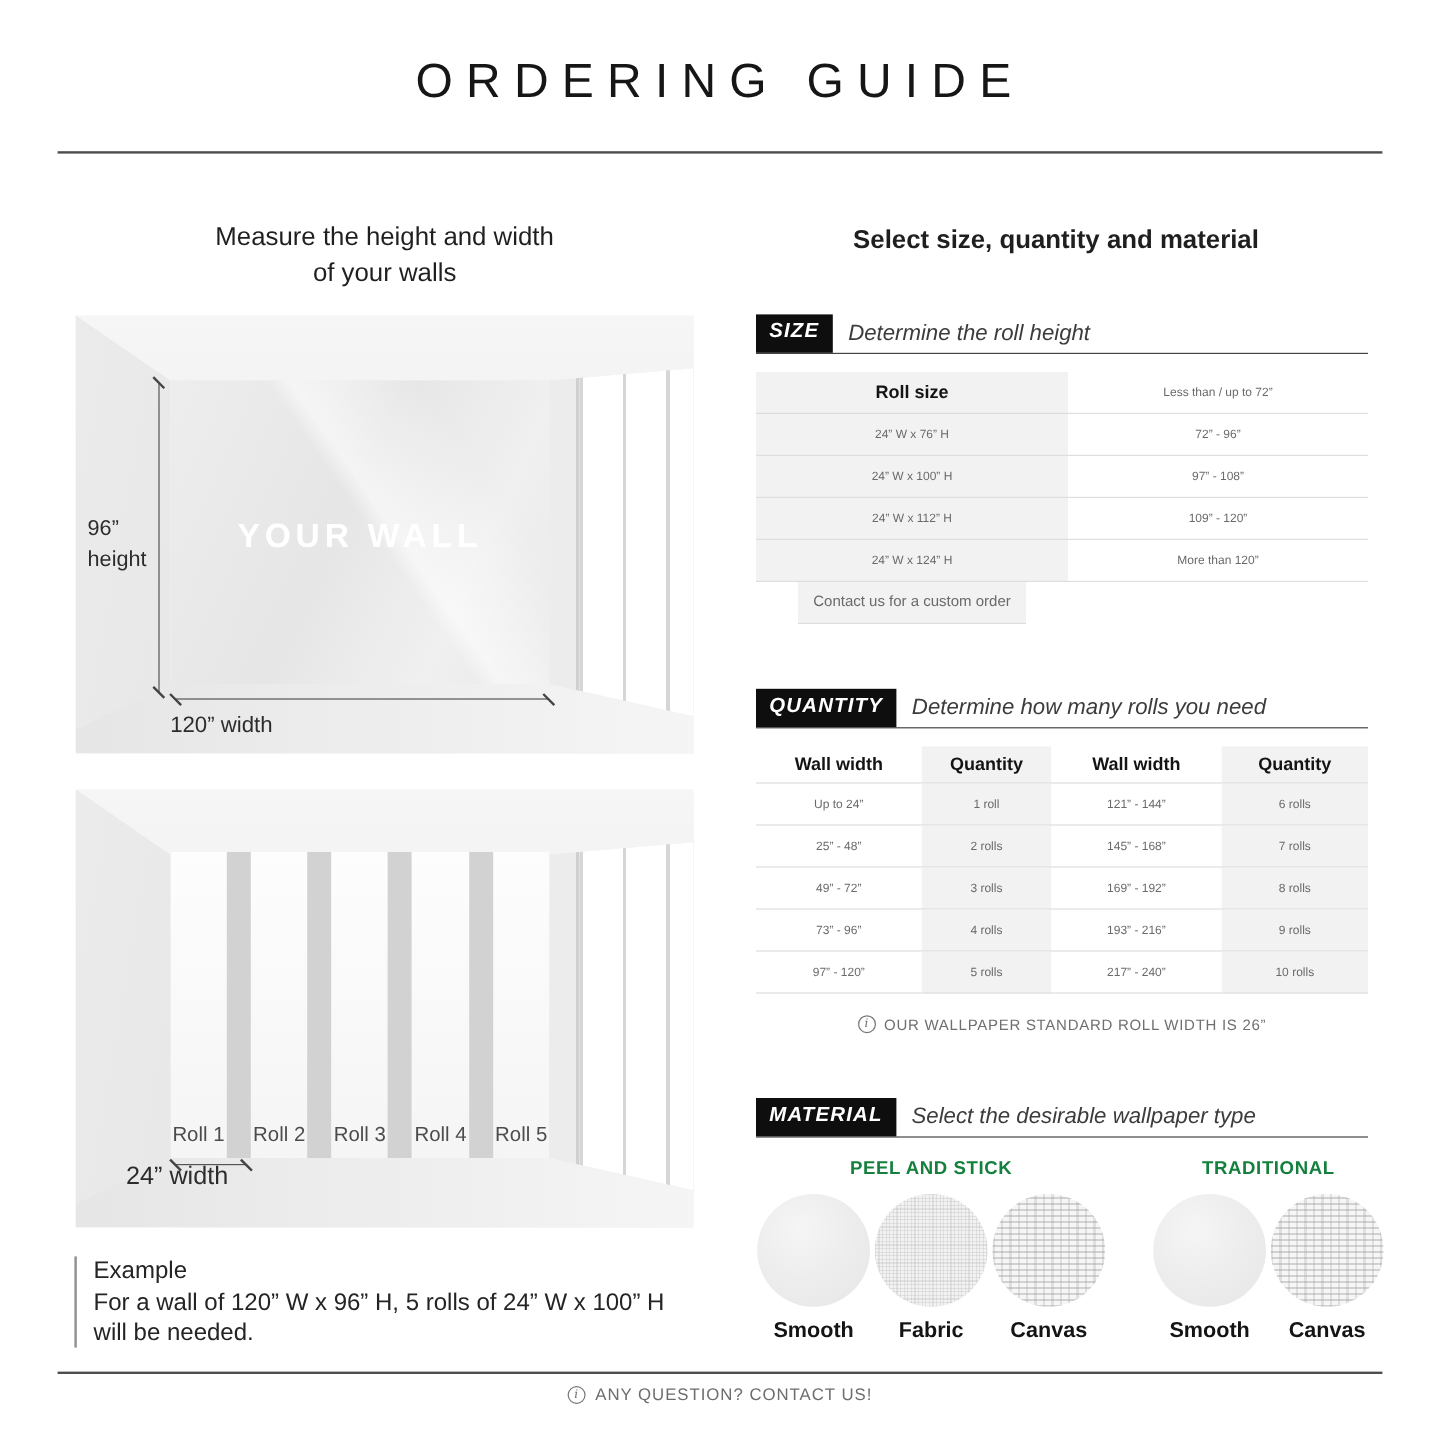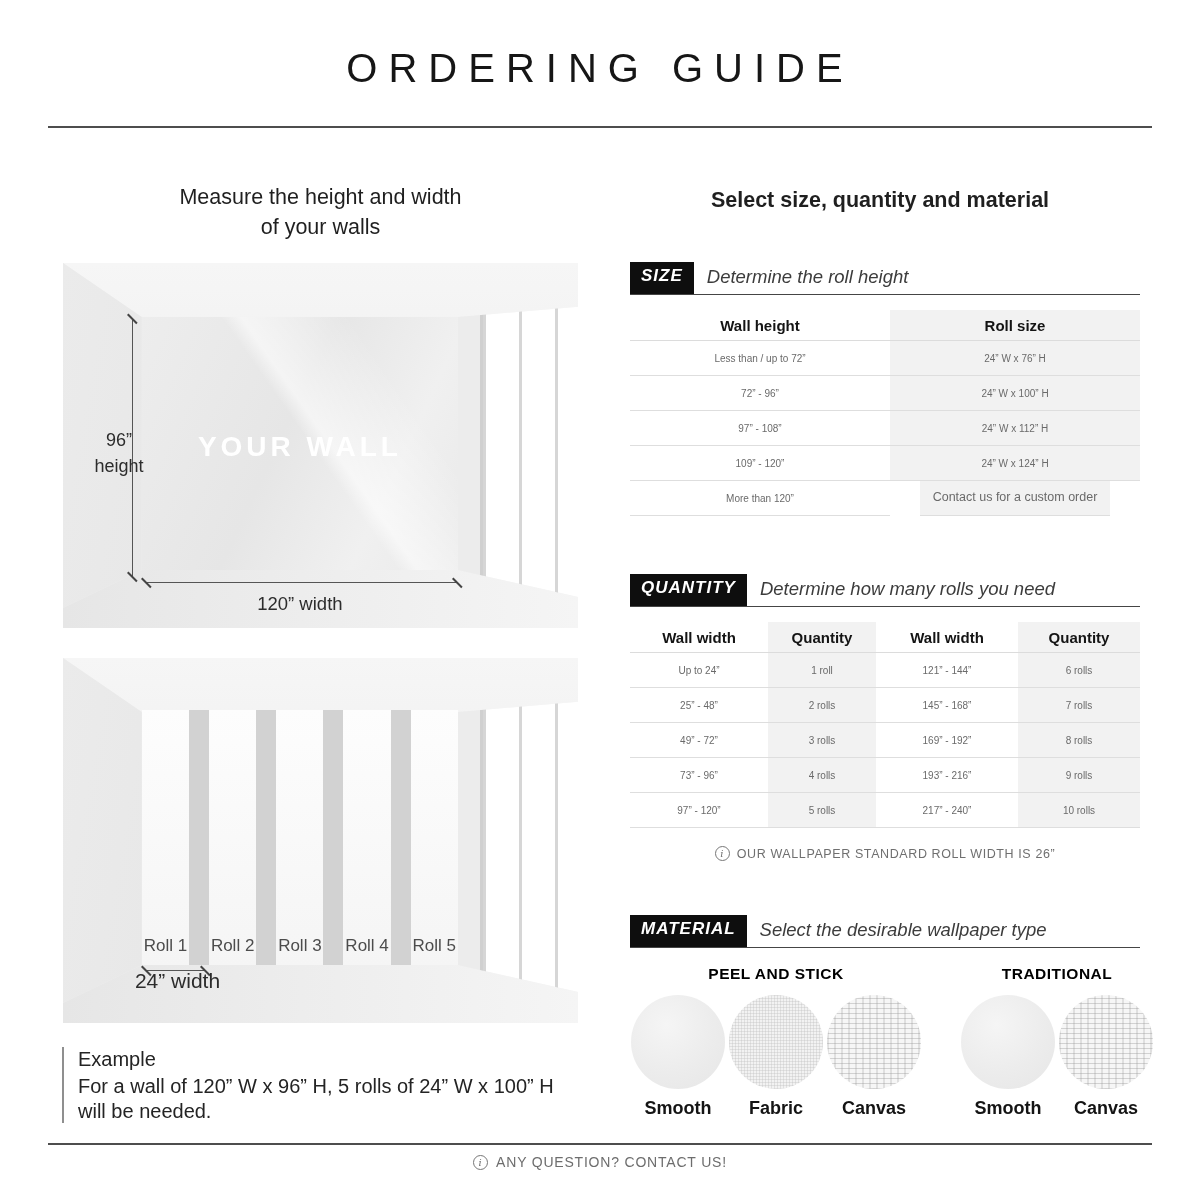--- a/index.html
+++ b/index.html
@@ -35,21 +35,21 @@
   .right-wall .panes { position: absolute; left: 81.5%; top: 0; width: 18.5%; height: 100%;
     background: repeating-linear-gradient(90deg, #d6d6d6 0 3px, #ffffff 3px 36px);
     box-shadow: -3px 0 0 #d0d0d0; }
   .wall-caption { position: absolute; left: 15.3%; top: 46%; width: 61.4%; text-align: center;
     color: #ffffff; font-weight: bold; font-size: 28px; letter-spacing: 4px; }
 
   
   .vline { position: absolute; width: 1px; background: #555; }
   .hline { position: absolute; height: 1px; background: #555; }
   .tick { position: absolute; width: 13px; height: 1.5px; background: #444; transform: rotate(45deg); }
-  .measure-label { position: absolute; color: #2c2c2c; text-align: center; }
+  .measure-label { position: absolute; color: #2c2c2c; }
   #height-label { left: 10px; top: 164px; width: 92px; font-size: 18px; line-height: 1.45; }
   #width-label  { left: 15.3%; top: 330px; width: 61.4%; font-size: 18.5px; }
   #roll-width-label { left: 42px; top: 311px; width: 145px; font-size: 21px; }
 
   
   .panel-strip { position: absolute; left: 15.3%; top: 14.3%; width: 61.4%; height: 69.8%;
     background: #d2d2d2; display: flex; gap: 20px; }
   .panel { position: relative; flex: 1; background: linear-gradient(180deg,#fdfdfd,#f5f5f5); }
   .panel .roll-label { position: absolute; bottom: 9px; left: 0; width: 100%; text-align: center;
     font-size: 17px; color: #4c4c4c; }
@@ -81,21 +81,21 @@
   .note { position: absolute; left: 630px; top: 846px; width: 510px; display: flex; justify-content: center;
     align-items: center; gap: 7px; font-size: 12.5px; letter-spacing: 0.6px; color: #6f6f6f; }
   .info-icon { display: inline-flex; align-items: center; justify-content: center; width: 15px; height: 15px;
     border: 1px solid #777; border-radius: 50%; font-size: 10px; font-family: "DejaVu Serif", serif;
     font-style: italic; color: #6f6f6f; flex: 0 0 auto; }
 
   
   #material-groups { display: flex; margin-top: 17px; }
   .mat-group { display: flex; flex-direction: column; }
   .mat-group-name { text-align: center; font-weight: bold; font-size: 15.5px; letter-spacing: 0.5px;
-    color: #000000; margin-bottom: 12px; }
+    color: #15803d; margin-bottom: 12px; }
   .swatch-row { display: flex; gap: 2px; justify-content: center; }
   .swatch { width: 96px; display: flex; flex-direction: column; align-items: center; }
   .swatch .circle { width: 94px; height: 94px; border-radius: 50%; }
   .swatch .sw-label { margin-top: 9px; font-weight: bold; font-size: 18px; color: #141414; }
   .tex-smooth { background: radial-gradient(circle at 38% 32%, #f5f5f5 0%, #ececec 55%, #e6e6e6 100%); }
   .tex-fabric { background:
       repeating-linear-gradient(0deg, rgba(190,190,190,.35) 0 1px, transparent 1px 3px),
       repeating-linear-gradient(90deg, rgba(190,190,190,.35) 0 1px, transparent 1px 3px), #f2f2f2; }
   .tex-canvas { background:
       repeating-linear-gradient(0deg, rgba(150,150,150,.38) 0 1.5px, transparent 1.5px 5px),
@@ -182,21 +182,20 @@
     <div>For a wall of 120” W x 96” H, 5 rolls of 24” W x 100” H</div>
     <div>will be needed.</div>
   </div>
 
   <div class="section" id="size-section">
     <div class="section-head">
       <span class="badge">SIZE</span>
       <span class="section-sub">Determine the roll height</span>
     </div>
     <div class="tbl" id="size-table">
-      <div class="cell hdr">Wall height</div>
       <div class="cell hdr shaded">Roll size</div>
       <div class="cell">Less than / up to 72”</div>
       <div class="cell shaded">24” W x 76” H</div>
       <div class="cell">72” - 96”</div>
       <div class="cell shaded">24” W x 100” H</div>
       <div class="cell">97” - 108”</div>
       <div class="cell shaded">24” W x 112” H</div>
       <div class="cell">109” - 120”</div>
       <div class="cell shaded">24” W x 124” H</div>
       <div class="cell">More than 120”</div>

